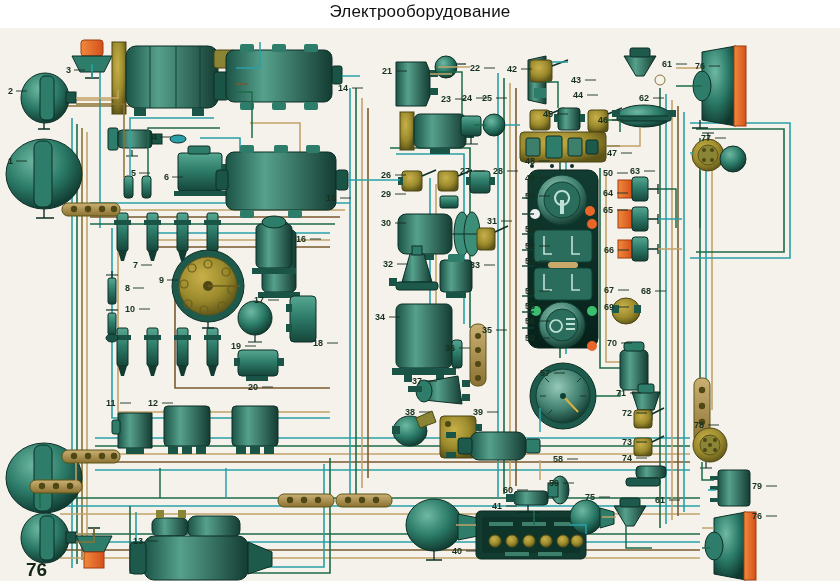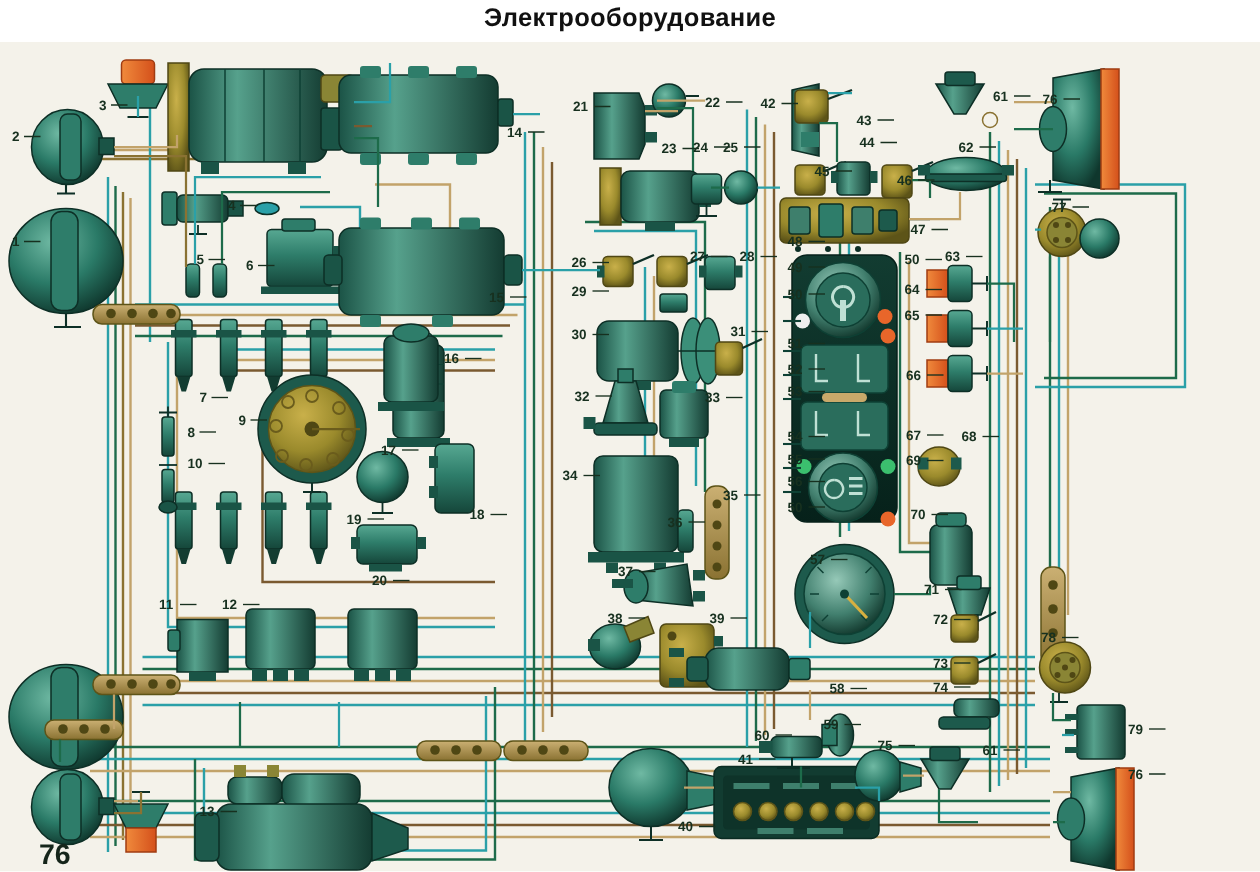--- a/index.html
+++ b/index.html
@@ -1,19 +1,19 @@
 <!DOCTYPE html>
 <html><head>
 <meta charset="utf-8">
 <style>
   html,body{margin:0;padding:0;background:#ffffff;}
   body{font-family:"Liberation Sans",sans-serif;}
   #page{position:relative;width:840px;height:581px;background:#ffffff;overflow:hidden;}
   #title{position:absolute;left:0;top:2px;width:840px;text-align:center;
-         font-size:17px;font-weight:bold;color:#111;letter-spacing:.2px;}
+         font-size:17px;font-weight:normal;color:#111;letter-spacing:.2px;}
   #canvas-wrap{position:absolute;left:0;top:28px;width:840px;height:553px;background:#f4f2ea;}
   svg{display:block;}
   .lbl{font-family:"Liberation Sans",sans-serif;font-size:9px;fill:#17301f;font-weight:600;}
   .lbl-big{font-family:"Liberation Sans",sans-serif;font-size:19px;fill:#15251a;font-weight:700;}
 </style>
 </head>
 <body>
 
 <div id="page">
 

